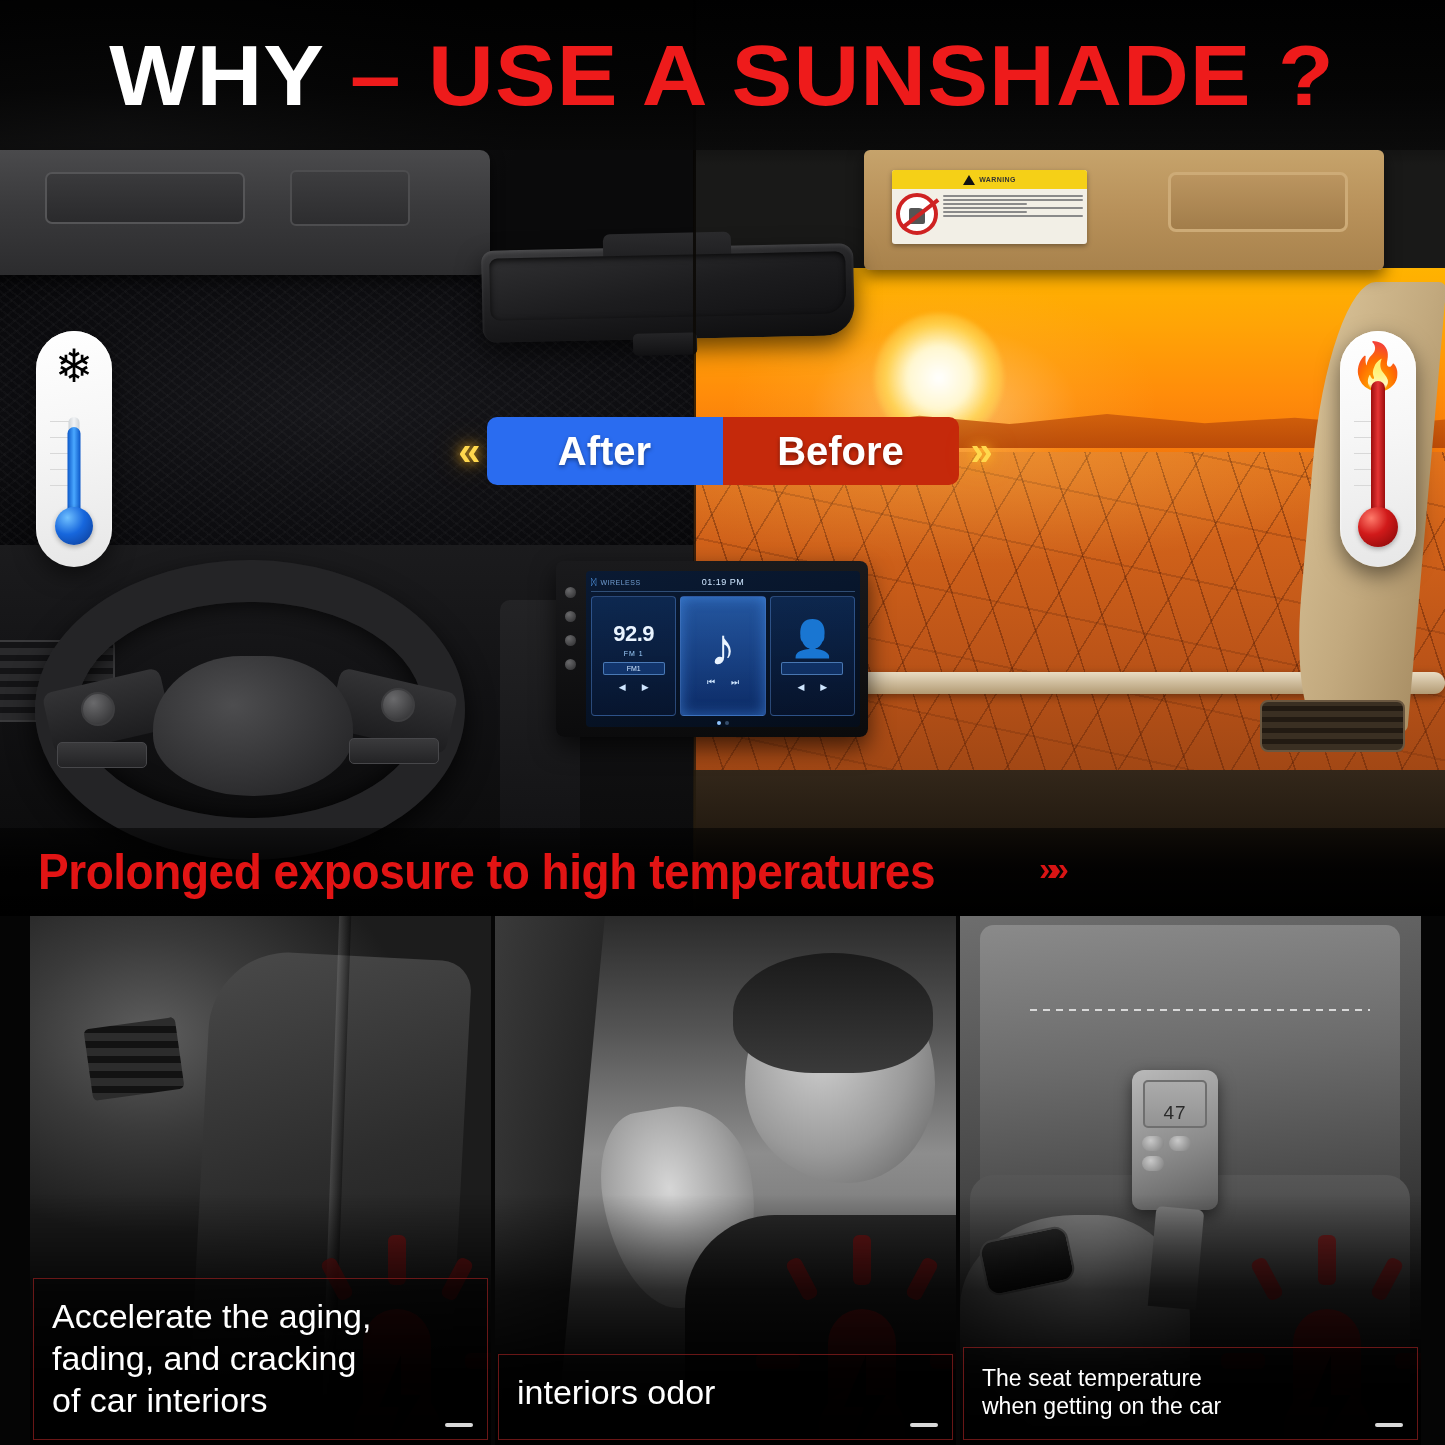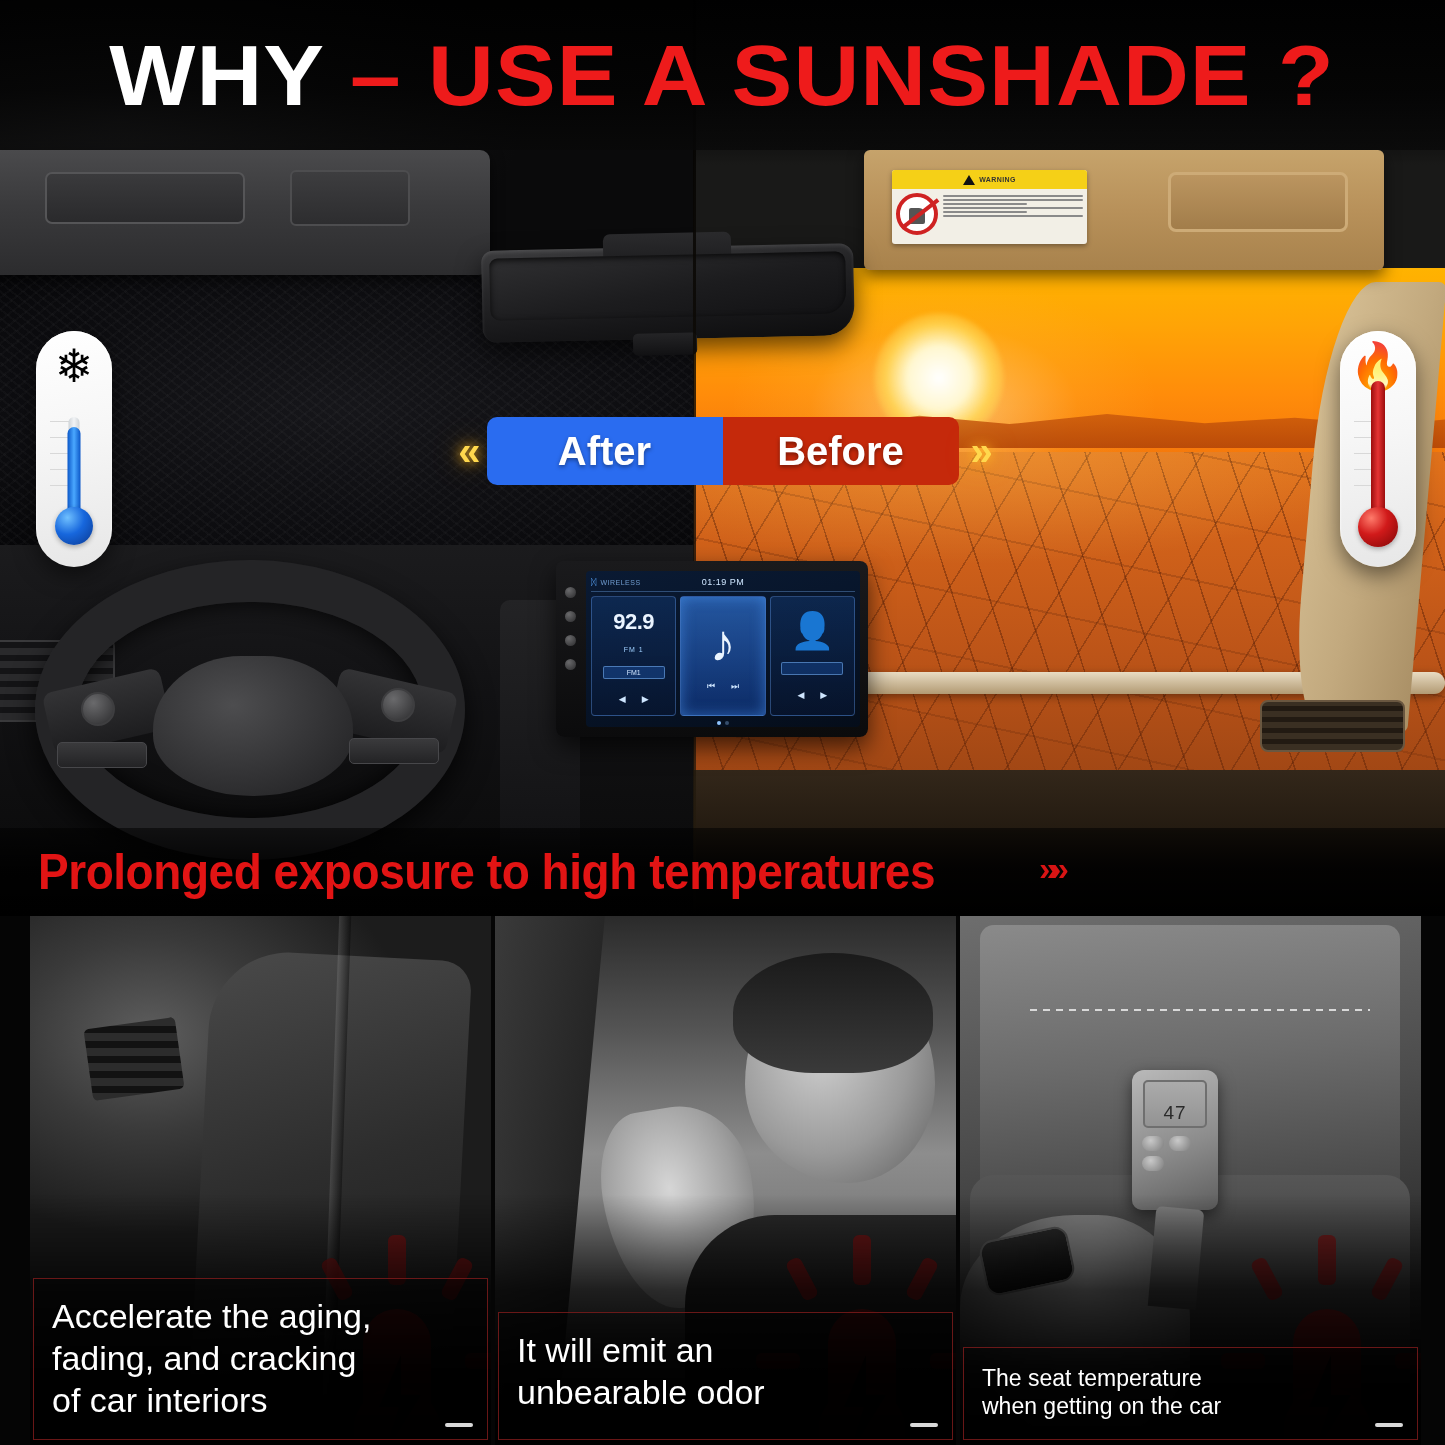--- a/index.html
+++ b/index.html
@@ -355,21 +355,21 @@
   .info-top .carrier { font-size:7px; opacity:.75; letter-spacing:.5px; }
   .info-clock {
     position:absolute; left:50%; transform:translateX(-50%);
     font-size:9px; color:#cfe6ff; letter-spacing:.5px;
   }
   .info-hr { height:1px; background:rgba(120,180,255,.35); margin:2px 0 4px; }
   .info-tiles { display:flex; gap:4px; height:120px; }
   .tile {
     flex:1; border:1px solid rgba(110,170,255,.35); border-radius:4px;
     background:linear-gradient(180deg, rgba(20,60,120,.45), rgba(8,24,56,.5));
-    display:flex; flex-direction:column; align-items:center; justify-content:center; gap:11px;
+    display:flex; flex-direction:column; align-items:center; justify-content:center; gap:3px;
     position:relative;
   }
   .tile.mid {
     background:linear-gradient(180deg, rgba(60,140,255,.55), rgba(20,70,170,.5));
     box-shadow:0 0 14px rgba(80,160,255,.5) inset;
   }
   .freq { font-size:22px; color:#eaf4ff; font-weight:bold; letter-spacing:-.5px; }
   .fm { font-size:7px; color:#9fd0ff; letter-spacing:1px; }
   .preset {
     margin-top:2px; width:62px; height:13px; border:1px solid rgba(130,190,255,.5);
@@ -761,22 +761,21 @@
           <rect x="164" y="22" width="16" height="44" rx="6" transform="rotate(28 172 44)"></rect>
           <rect x="6" y="118" width="44" height="16" rx="6"></rect>
           <rect x="180" y="118" width="44" height="16" rx="6"></rect>
         </g>
         <path d="M78 108 a34 34 0 0 1 68 0 v86 a34 34 0 0 1 -68 0 z" fill="#8d1616" opacity="0.92"></path>
         <circle cx="112" cy="196" r="44" fill="#a01a1a" opacity="0.92"></circle>
         <path d="M116 120 l-22 52 h20 l-14 46 l36 -58 h-20 z" fill="#120505" opacity="0.9"></path>
       </svg>
       <div class="scrim"></div>
       <div class="caption-box">
-        <div class="line">It will emit an</div>
-        <div class="line">unbearable odor</div>
+        <div class="line">interiors odor</div>
         <span class="cap-dash"></span>
       </div>
     </div>
 
     <div class="panel p3">
       <div class="photo ph3">
         <div class="ph3-seat">
           <div class="ph3-stitch"></div>
         </div>
         <div class="ph3-cushion"></div>

